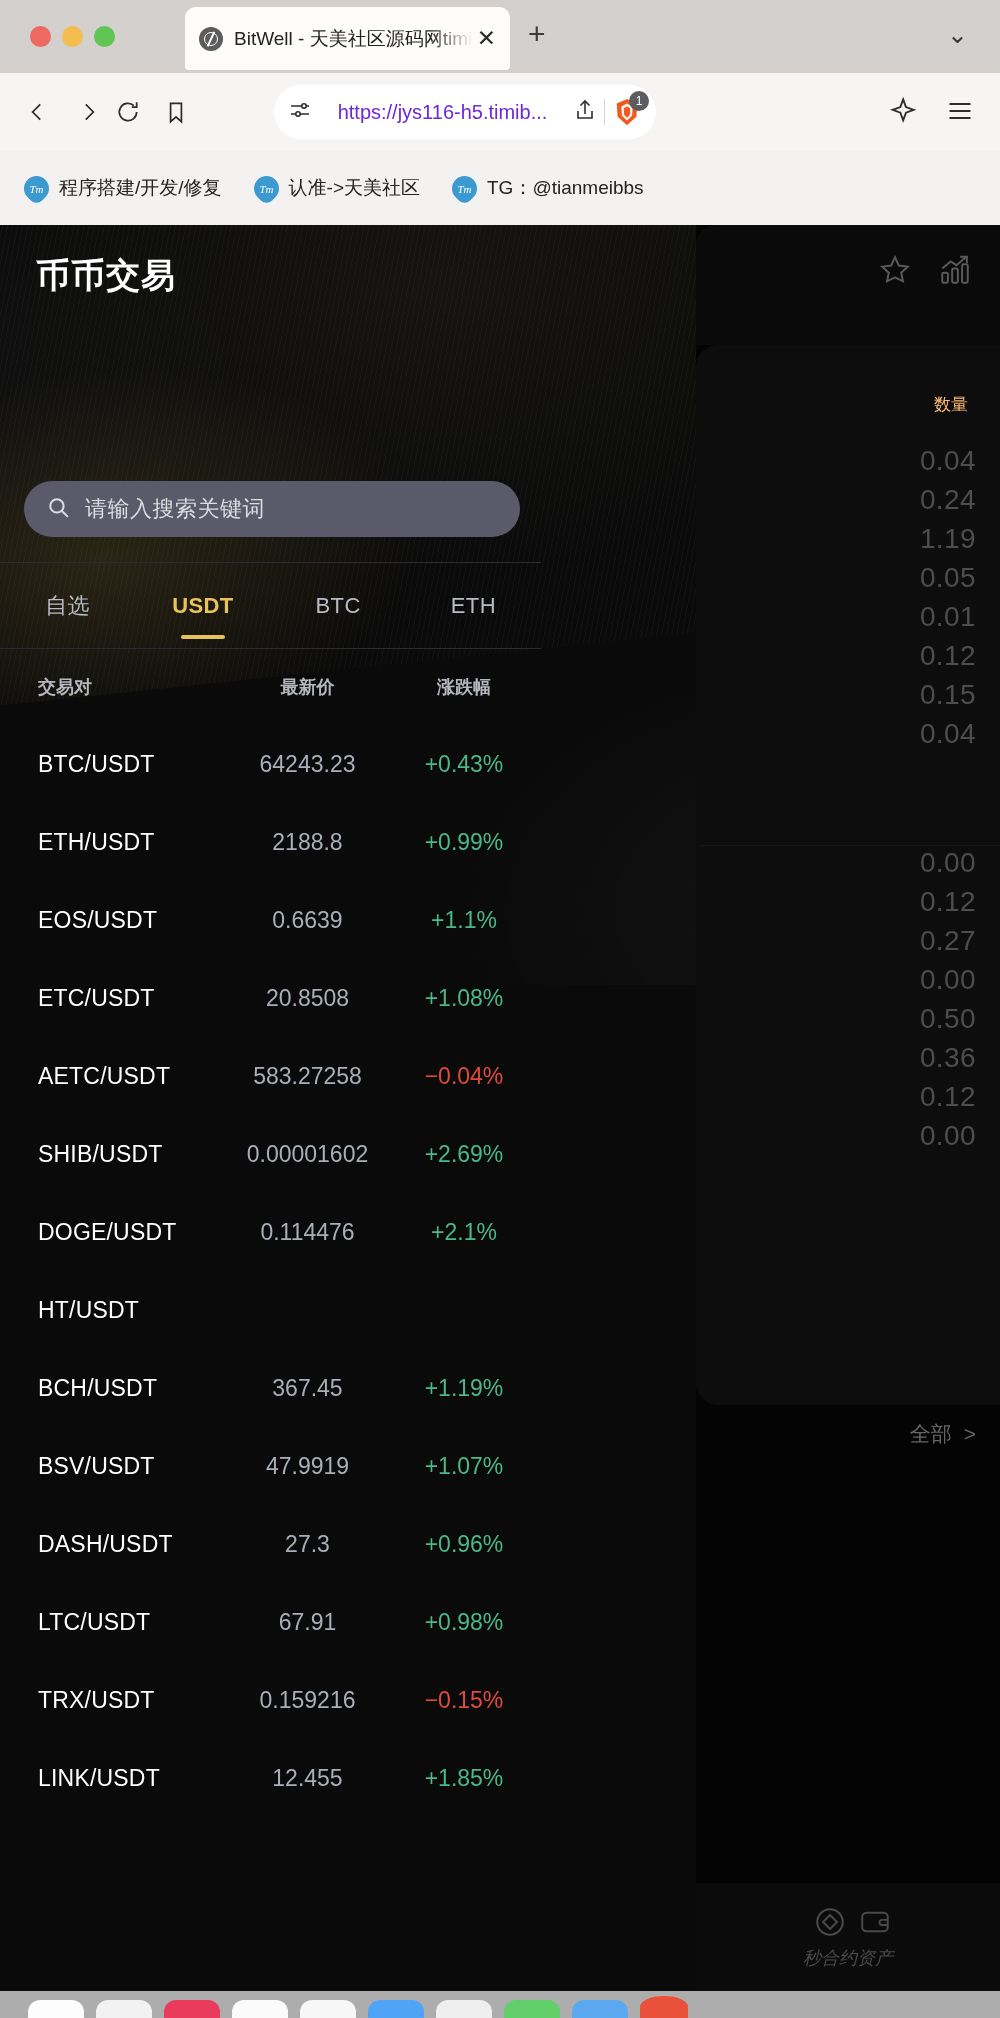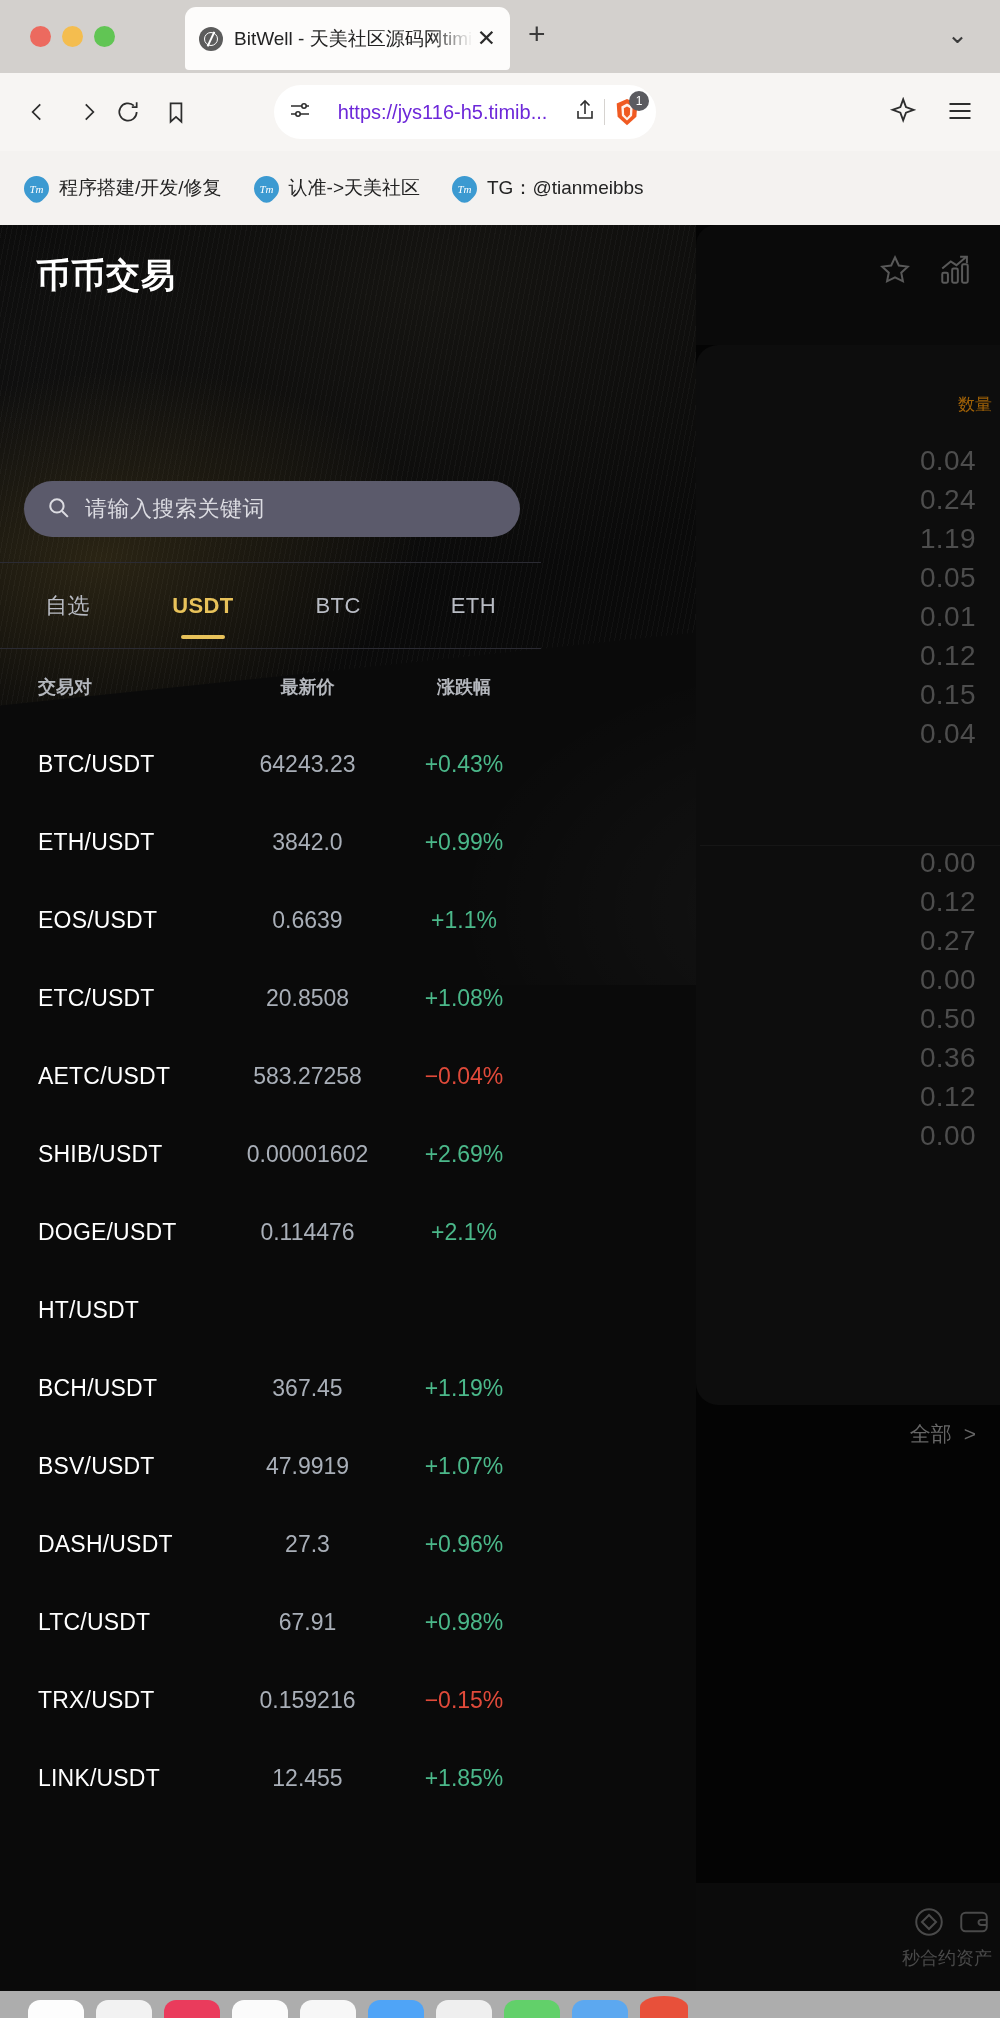--- a/index.html
+++ b/index.html
@@ -228,23 +228,23 @@
   .bg-card {
     position: absolute;
     left: 696px; top: 120px; right: 0;
     height: 1060px;
     background: #0d0d0d;
     border-top-left-radius: 22px;
     border-bottom-left-radius: 22px;
   }
   .bg-card-hdr {
     position: absolute;
-    right: 8px; top: 48px;
+    right: 32px; top: 48px;
     font-size: 17px;
-    color: #a16207;
+    color: #fdba74;
   }
   .bg-qty-col {
     position: absolute;
     right: 24px; top: 96px;
     width: 200px;
     display: flex; flex-direction: column;
     align-items: flex-end;
   }
   .bg-qty {
     font-size: 28px;
@@ -267,22 +267,23 @@
     color: #666;
     display: flex; align-items: center; gap: 12px;
   }
   .bg-bottom-nav {
     position: absolute;
     left: 696px; right: 0; bottom: 0;
     height: 108px;
     background: #0b0b0b;
     display: flex;
     align-items: center;
-    justify-content: flex-end;
+    justify-content: center;
     padding: 0 8px;
+    font-style: italic;
   }
   .bg-nav-item {
     display: flex; flex-direction: column;
     align-items: center; gap: 7px;
     color: #4a4a4a;
     font-size: 18px;
   }
 
   
   .drawer {
@@ -655,21 +656,21 @@
       </div>
 
       <div class="rows">
         <div class="row">
           <span class="r-pair">BTC/USDT</span>
           <span class="r-price">64243.23</span>
           <span class="r-chg up">+0.43%</span>
         </div>
         <div class="row">
           <span class="r-pair">ETH/USDT</span>
-          <span class="r-price">3842.0</span>
+          <span class="r-price">2188.8</span>
           <span class="r-chg up">+0.99%</span>
         </div>
         <div class="row">
           <span class="r-pair">EOS/USDT</span>
           <span class="r-price">0.6639</span>
           <span class="r-chg up">+1.1%</span>
         </div>
         <div class="row">
           <span class="r-pair">ETC/USDT</span>
           <span class="r-price">20.8508</span>

